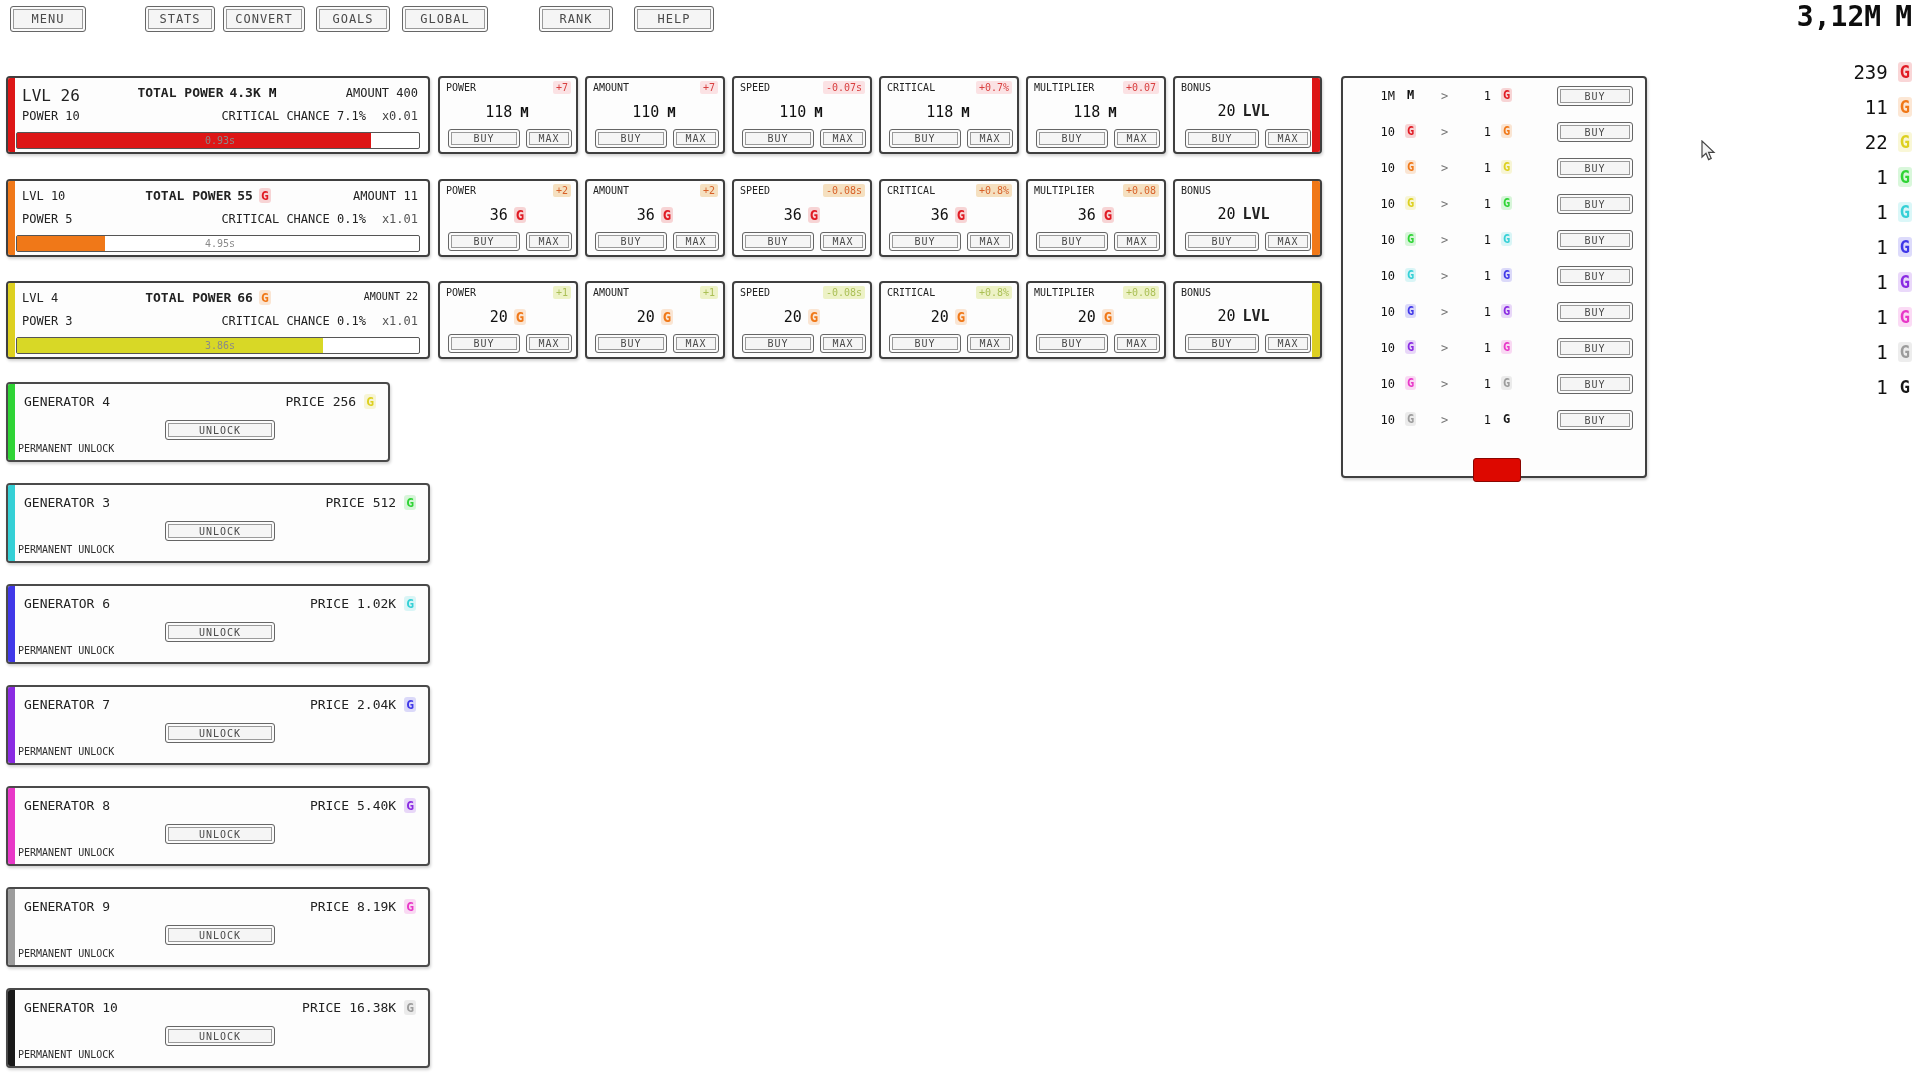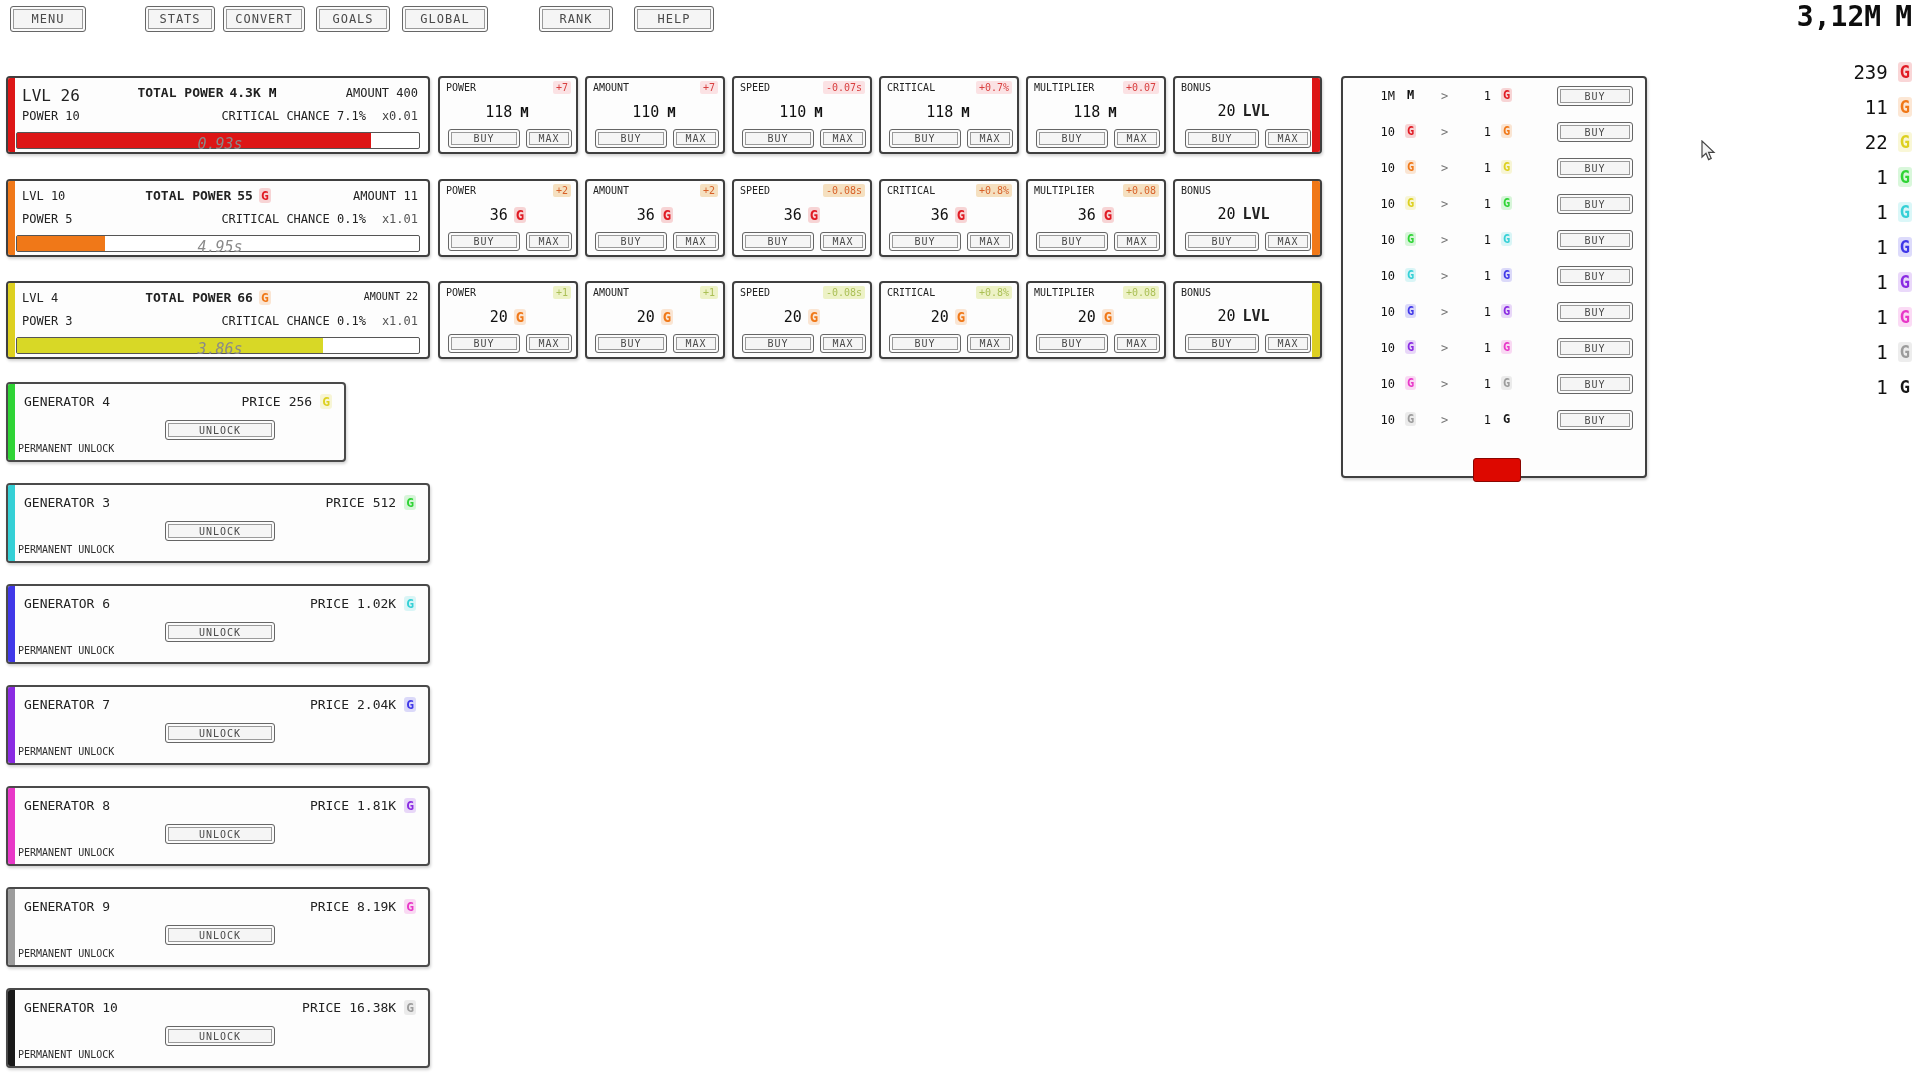--- a/index.html
+++ b/index.html
@@ -10,21 +10,21 @@
        display:flex;align-items:center;justify-content:center;
        font-size:11px;color:#4a4a4a;letter-spacing:1px;cursor:pointer;box-sizing:border-box;}
   .panel{position:absolute;background:#fdfdfd;border:2px solid #3f3f3f;border-radius:4px;
          box-shadow:1px 2px 3px rgba(0,0,0,.18);box-sizing:border-box;}
   .accent-l{position:absolute;left:0;top:0;bottom:0;width:7px;border-radius:2px 0 0 2px;}
   .accent-r{position:absolute;right:0;top:0;bottom:0;width:8px;border-radius:0 2px 2px 0;}
   .sym{font-weight:bold;border-radius:3px;padding:0 2px;}
   .bar{position:absolute;left:8px;right:8px;top:54px;height:15px;border:1px solid #555;
        background:#fff;border-radius:2px;}
   .bar .fill{position:absolute;left:0;top:0;bottom:0;}
-  .bar .bartext{position:absolute;left:4px;right:0;top:2px;text-align:center;font-size:15px;color:#8a8a8a;font-style:italic;}
+  .bar .bartext{position:absolute;left:4px;right:0;top:2px;text-align:center;font-size:10px;color:#8a8a8a;}
   span{white-space:pre;}
 </style>
 </head>
 <body>
 
 <div id="screen">
     <div class="btn" style="left: 10px; top: 6px; width: 76px; height: 26px; font-size: 12px;">MENU</div>
     <div class="btn" style="left: 145px; top: 6px; width: 70px; height: 26px; font-size: 12px;">STATS</div>
     <div class="btn" style="left: 223px; top: 6px; width: 82px; height: 26px; font-size: 12px;">CONVERT</div>
     <div class="btn" style="left: 316px; top: 6px; width: 74px; height: 26px; font-size: 12px;">GOALS</div>
@@ -309,21 +309,21 @@
     <div class="panel" style="left: 1173px; top: 281px; width: 149px; height: 78px;">
       <span style="position: absolute; left: 6px; top: 4px; font-size: 10px;">BONUS</span>
       <div style="position: absolute; left: 0px; right: 8px; top: 24px; display: flex; justify-content: center; align-items: baseline; gap: 7px; font-size: 15px;">
         <span style="color: rgb(17, 17, 17);">20</span>
         <span style="font-weight: bold;">LVL</span>
       </div>
       <div class="btn" style="left: 10px; top: 51px; width: 74px; height: 19px; font-size: 10px;">BUY</div>
       <div class="btn" style="left: 90px; top: 51px; width: 46px; height: 19px; font-size: 10px;">MAX</div>
       <div class="accent-r" style="background: rgb(221, 208, 32);"></div>
     </div>
-    <div class="panel" style="left: 6px; top: 382px; width: 340px; height: 80px; border-color: rgb(74, 74, 74);">
+    <div class="panel" style="left: 6px; top: 382px; width: 384px; height: 80px; border-color: rgb(74, 74, 74);">
       <div class="accent-l" style="background: rgb(47, 212, 53);"></div>
       <span style="position: absolute; left: 16px; top: 10px; font-size: 13px;">GENERATOR 4</span>
       <div style="position: absolute; right: 12px; top: 10px; display: flex; align-items: center; gap: 8px; font-size: 13px;">
         <span>PRICE</span>
         <span>256</span>
         <span class="sym" style="font-size: 13px; color: rgb(221, 208, 32); font-weight: bold; background: rgba(221, 208, 32, 0.18);">G</span>
       </div>
       <div class="btn" style="left: 157px; top: 36px; width: 110px; height: 20px; font-size: 10px;">UNLOCK</div>
       <span style="position: absolute; left: 10px; bottom: 6px; font-size: 10px; color: rgb(46, 46, 46);">PERMANENT UNLOCK</span>
     </div>
@@ -358,21 +358,21 @@
         <span class="sym" style="font-size: 13px; color: rgb(64, 56, 232); font-weight: bold; background: rgba(64, 56, 232, 0.18);">G</span>
       </div>
       <div class="btn" style="left: 157px; top: 36px; width: 110px; height: 20px; font-size: 10px;">UNLOCK</div>
       <span style="position: absolute; left: 10px; bottom: 6px; font-size: 10px; color: rgb(46, 46, 46);">PERMANENT UNLOCK</span>
     </div>
     <div class="panel" style="left: 6px; top: 786px; width: 424px; height: 80px; border-color: rgb(74, 74, 74);">
       <div class="accent-l" style="background: rgb(232, 56, 200);"></div>
       <span style="position: absolute; left: 16px; top: 10px; font-size: 13px;">GENERATOR 8</span>
       <div style="position: absolute; right: 12px; top: 10px; display: flex; align-items: center; gap: 8px; font-size: 13px;">
         <span>PRICE</span>
-        <span>1.81K</span>
+        <span>5.40K</span>
         <span class="sym" style="font-size: 13px; color: rgb(138, 43, 226); font-weight: bold; background: rgba(138, 43, 226, 0.18);">G</span>
       </div>
       <div class="btn" style="left: 157px; top: 36px; width: 110px; height: 20px; font-size: 10px;">UNLOCK</div>
       <span style="position: absolute; left: 10px; bottom: 6px; font-size: 10px; color: rgb(46, 46, 46);">PERMANENT UNLOCK</span>
     </div>
     <div class="panel" style="left: 6px; top: 887px; width: 424px; height: 80px; border-color: rgb(74, 74, 74);">
       <div class="accent-l" style="background: rgb(156, 156, 156);"></div>
       <span style="position: absolute; left: 16px; top: 10px; font-size: 13px;">GENERATOR 9</span>
       <div style="position: absolute; right: 12px; top: 10px; display: flex; align-items: center; gap: 8px; font-size: 13px;">
         <span>PRICE</span>

